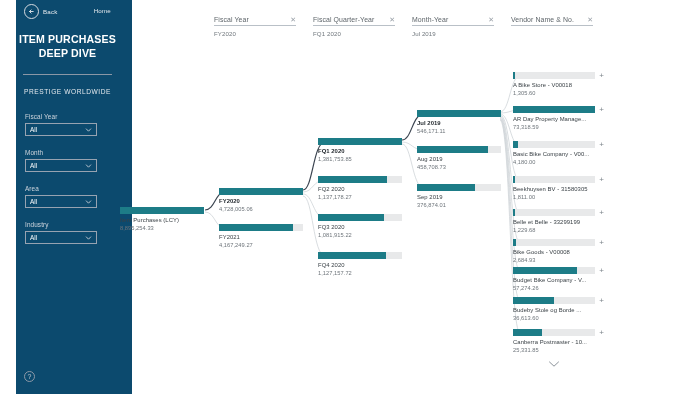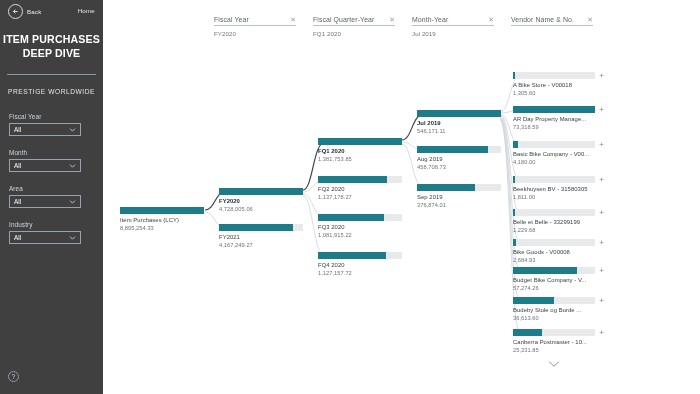--- a/index.html
+++ b/index.html
@@ -6,23 +6,23 @@
   html, body {
     width: 700px; height: 394px;
     font-family: "Liberation Sans", sans-serif;
     background: #ffffff;
     overflow: hidden;
   }
   #app { position: relative; width: 700px; height: 394px; }
 
   
   #sidebar {
-    position: absolute; left: 0; top: 0;
-    width: 103px; height: 394px;
-    background: #404040;
+    position: absolute; left: 16px; top: 0;
+    width: 116px; height: 394px;
+    background: #0c4a6e;
     color: #ffffff;
   }
   .nav-row {
     position: absolute; left: 0; top: 0; width: 103px; height: 24px;
   }
   .back-group {
     position: absolute; left: 8px; top: 4px;
     display: flex; align-items: center; gap: 4px;
   }
   .circle-arrow {

